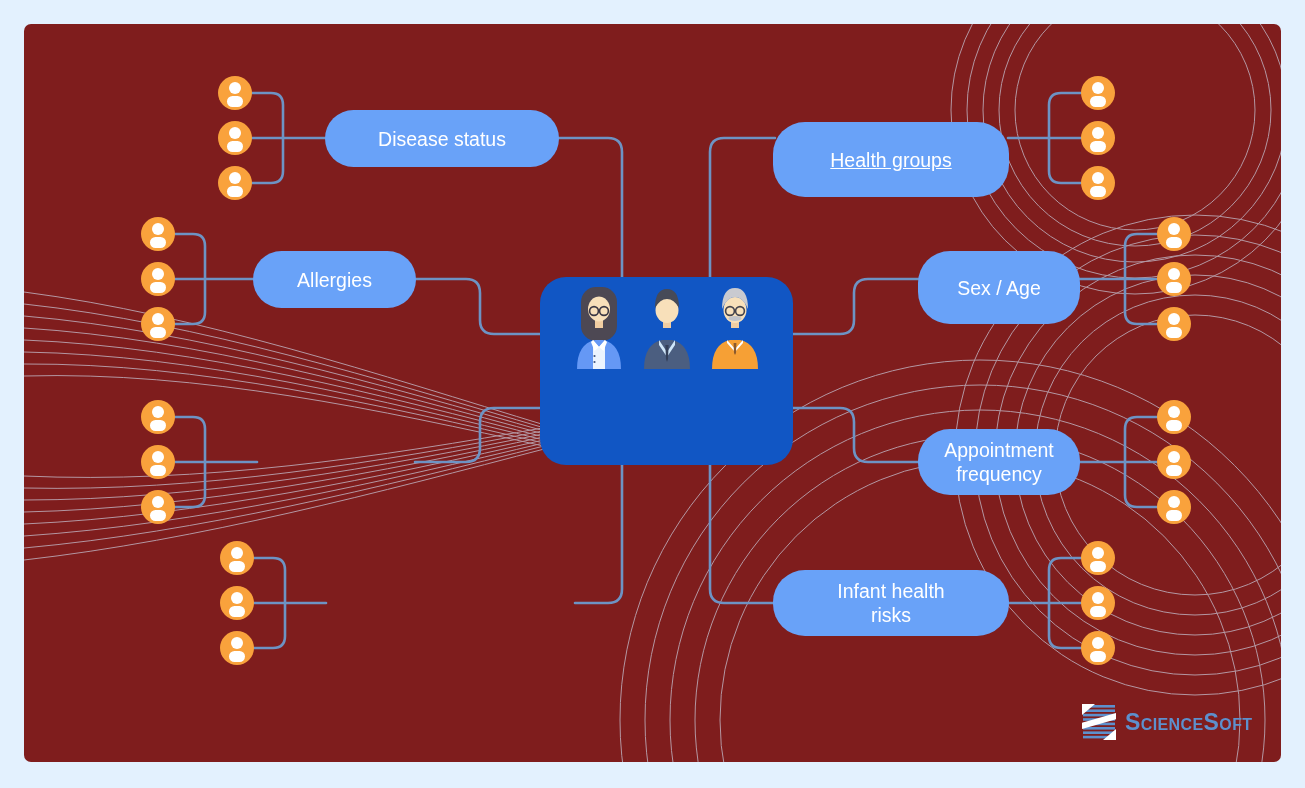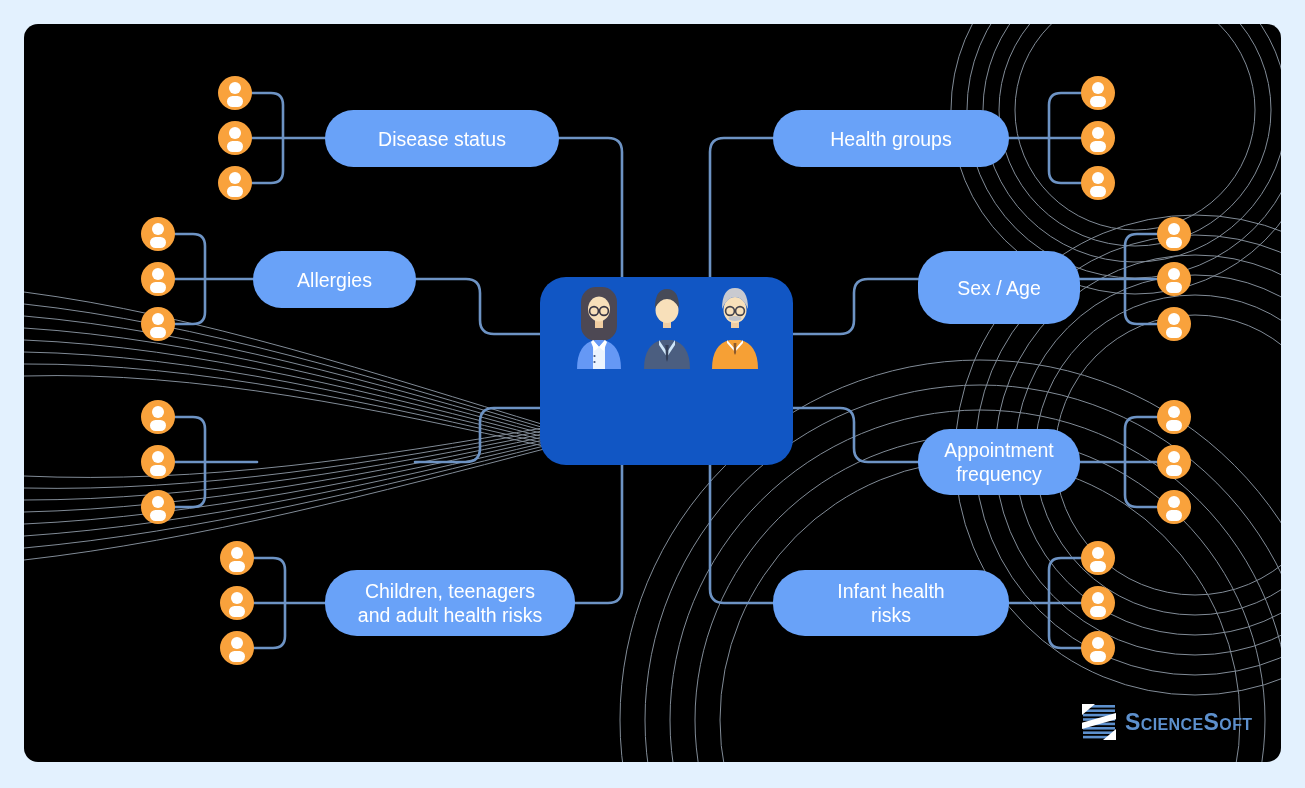--- a/index.html
+++ b/index.html
@@ -9,21 +9,21 @@
     width:1305px;height:788px;
     position:relative;
     -webkit-font-smoothing:antialiased;
   }
   .frame{
     position:absolute;left:0;top:0;width:1305px;height:788px;
     background:#e3f1fe;
   }
   .canvas{
     position:absolute;left:24px;top:24px;width:1257px;height:738px;
-    background:#000000;border-radius:14px;overflow:hidden;
+    background:#7f1d1d;border-radius:7px;overflow:hidden;
   }
   svg.layer{position:absolute;left:0;top:0;width:1257px;height:738px;}
 
   
   .center-node{
     position:absolute;left:516px;top:253px;width:253px;height:188px; 
     background:#1156c4;border-radius:26px;
     display:flex;flex-direction:column;align-items:center;
   }
   .center-title{
@@ -34,21 +34,21 @@
 
   
   .pill{
     position:absolute;
     background:#69a2f8;border-radius:32px;
     display:flex;align-items:center;justify-content:center;
     color:#ffffff;font-size:19.5px;line-height:24px;text-align:center;
     white-space:pre-line;
   }
   #pill-disease      {left:301px;top:86px; width:234px;height:57px;}
-  #pill-health       {left:749px;top:86px; width:236px;height:57px;}
+  #pill-health       {left:749px;top:98px; width:236px;height:75px;text-decoration:underline;}
   #pill-allergies    {left:229px;top:227px;width:163px;height:57px;}
   #pill-sex          {left:894px;top:227px;width:162px;height:73px;}
   #pill-therapeutic  {left:232px;top:405px;width:160px;height:66px;}
   #pill-appointment  {left:894px;top:405px;width:162px;height:66px;}
   #pill-children     {left:301px;top:546px;width:250px;height:66px;}
   #pill-infant       {left:749px;top:546px;width:236px;height:66px;}
 
   
   .avatar{
     position:absolute;width:34px;height:34px;border-radius:50%;
@@ -147,22 +147,20 @@
       <path d="M1133 210 H1113 Q1101 210 1101 222 V288 Q1101 300 1113 300 H1133"></path>
       <path d="M1055 255 H1133"></path>
       <path d="M1133 393 H1113 Q1101 393 1101 405 V471 Q1101 483 1113 483 H1133"></path>
       <path d="M1055 438 H1133"></path>
       <path d="M1057 534 H1037 Q1025 534 1025 546 V612 Q1025 624 1037 624 H1057"></path>
       <path d="M984 579 H1057"></path>
     </svg>
 
     <div class="pill" id="pill-disease"><span>Disease status</span></div>
     <div class="pill" id="pill-allergies"><span>Allergies</span></div>
-    <div class="pill" id="pill-children"><span>Children, teenagers
-and adult health risks</span></div>
     <div class="pill" id="pill-health"><span>Health groups</span></div>
     <div class="pill" id="pill-sex"><span>Sex / Age</span></div>
     <div class="pill" id="pill-appointment"><span>Appointment
 frequency</span></div>
     <div class="pill" id="pill-infant"><span>Infant health
 risks</span></div>
 
     <span class="avatar" style="left:194px;top:52px"></span>
     <span class="avatar" style="left:194px;top:97px"></span>
     <span class="avatar" style="left:194px;top:142px"></span>

